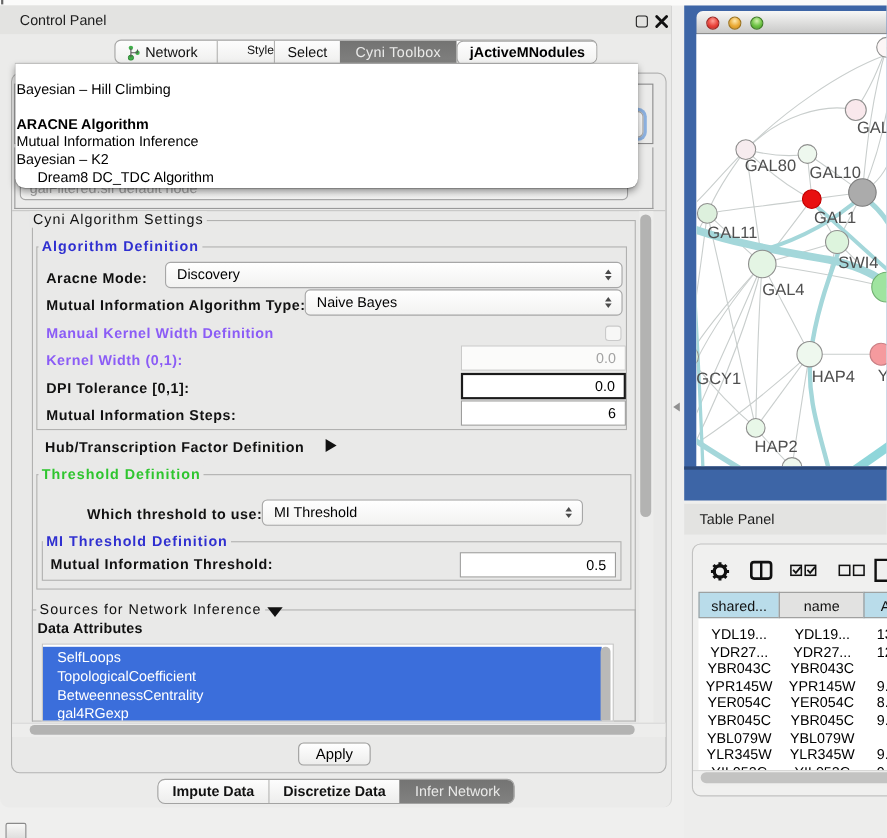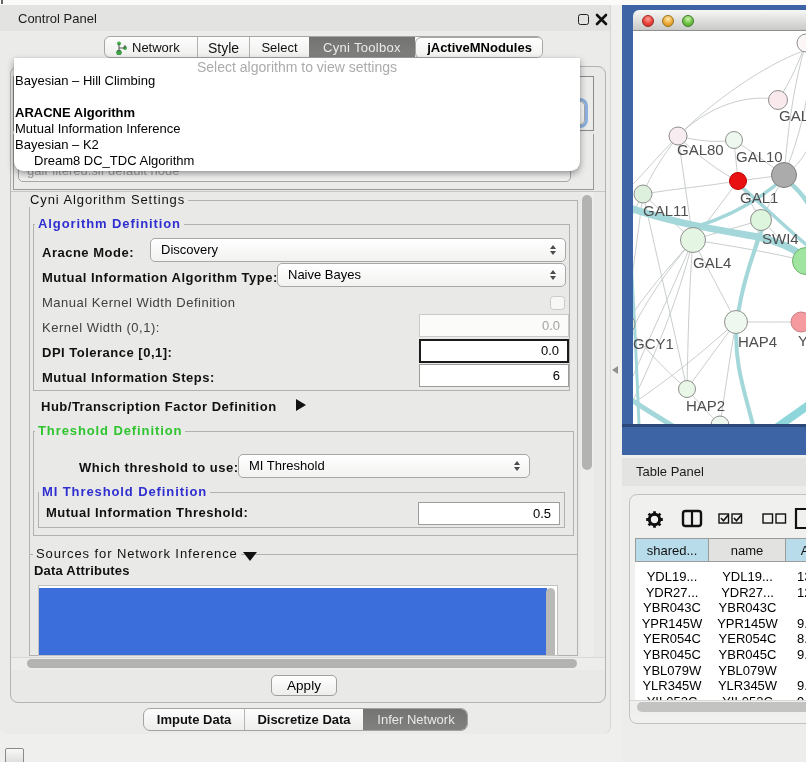--- a/index.html
+++ b/index.html
@@ -1,18 +1,18 @@
 <!DOCTYPE html>
 <html><head>
 <meta charset="utf-8">
 <style>
 html,body{margin:0;padding:0;width:806px;height:762px;overflow:hidden;background:#efefee;font-family:"Liberation Sans",sans-serif;}
 .abs{position:absolute;}
 .blab{font-weight:bold;font-size:13px;color:#111;letter-spacing:.5px;white-space:nowrap;}
-.glab{font-weight:normal;font-size:13px;color:#404040;letter-spacing:.5px;white-space:nowrap;}
+.glab{font-weight:bold;font-size:13px;color:#8b5cf6;letter-spacing:.5px;white-space:nowrap;}
 .gtitle{font-size:13px;color:#111;letter-spacing:.9px;background:#e9e9e8;padding:0 3px;white-space:nowrap;text-align:right;}
 .combo{background:linear-gradient(#ffffff,#f2f2f1);border:1px solid #a7a7a7;border-radius:5px;box-sizing:border-box;}
 .combo .ct{position:absolute;left:10px;top:3px;font-size:13px;color:#000;white-space:nowrap;}
 .field{background:#fff;box-sizing:border-box;font-size:13px;text-align:right;padding-right:8px;}
 .arr{position:absolute;right:8px;top:50%;margin-top:-5px;width:7px;height:10px;}
 .arr:before{content:"";position:absolute;left:0;top:0;border-left:3.5px solid transparent;border-right:3.5px solid transparent;border-bottom:4px solid #4a4a4a;}
 .arr:after{content:"";position:absolute;left:0;bottom:0;border-left:3.5px solid transparent;border-right:3.5px solid transparent;border-top:4px solid #4a4a4a;}
 .ditem{font-size:13px;color:#000;height:16px;line-height:16px;padding-left:1px;white-space:nowrap;}
 </style>
 </head>
@@ -85,20 +85,21 @@
 <div class="abs blab" style="left:46px;top:505px;">Mutual Information Threshold:</div>
 <div class="abs field" style="left:418px;top:502px;width:142px;height:23px;border:1px solid #9d9d9c;line-height:21px;color:#000;">0.5</div>
 
 <div class="abs" style="left:29px;top:554px;width:549px;height:102px;border:1px solid #b1b1b0;border-bottom:none;box-sizing:border-box;"></div>
 <div class="abs gtitle" style="left:33px;top:546px;">Sources for Network Inference</div>
 <div class="abs" style="left:243px;top:552px;width:0;height:0;border-left:7px solid transparent;border-right:7px solid transparent;border-top:9px solid #111;"></div>
 <div class="abs blab" style="left:34px;top:563px;letter-spacing:.2px;">Data Attributes</div>
 
 <div class="abs" style="left:38px;top:585px;width:520px;height:71px;background:#fff;border:1px solid #c2c2c1;box-sizing:border-box;overflow:hidden;">
  <div style="position:absolute;left:0;top:2px;width:508px;height:80px;background:#3b6edb;"></div>
+ <div style="position:absolute;left:13px;top:3px;color:#fff;font-size:13px;line-height:17px;white-space:nowrap;">SelfLoops<br>TopologicalCoefficient<br>BetweennessCentrality<br>gal4RGexp</div>
  <div style="position:absolute;right:2px;top:2px;width:9px;height:120px;background:#b9b9b8;border-radius:5px;"></div>
 </div>
 
 <div class="abs" style="left:581px;top:192px;width:13px;height:465px;background:#ededec;"></div>
 <div class="abs" style="left:582px;top:195px;width:10px;height:275px;background:#b3b3b2;border-radius:5px;"></div>
 <div class="abs" style="left:11px;top:657px;width:594px;height:13px;background:#ededec;border-top:1px solid #d8d8d7;box-sizing:border-box;"></div>
 <div class="abs" style="left:27px;top:659px;width:550px;height:9px;background:#b3b3b2;border-radius:5px;"></div>
 
 <div class="abs" style="left:271px;top:675px;width:66px;height:21px;background:linear-gradient(#ffffff,#ededec);border:1px solid #9f9f9e;border-radius:5px;box-sizing:border-box;text-align:center;font-size:13.5px;line-height:19px;color:#000;">Apply</div>
 
@@ -114,29 +115,28 @@
  <div style="position:absolute;left:92px;top:0;width:1px;height:22px;background:#b2b2b1;"></div>
  <div style="position:absolute;left:144px;top:0;width:1px;height:22px;background:#b2b2b1;"></div>
  <div style="position:absolute;left:204px;top:0;width:106px;height:22px;background:linear-gradient(#737372,#818180);"></div>
  <svg style="position:absolute;left:11px;top:4px;" width="12" height="14" viewBox="0 0 12 14">
       <circle cx="3" cy="2.5" r="2" fill="#3fae49"></circle>
       <circle cx="3" cy="11.5" r="2.4" fill="#3fae49" stroke="#2c7c33" stroke-width=".8"></circle>
       <circle cx="9" cy="7" r="2" fill="#3fae49"></circle>
       <path d="M3 3 L3 11 M3 7 L9 7 M9 4 L9 7" stroke="#555" stroke-width="1"></path>
     </svg>
  <div style="position:absolute;left:27px;top:3px;font-size:13px;color:#111;">Network</div>
- <div style="position:absolute;left:93px;top:3px;width:51px;text-align:center;font-size:14px;color:#111;">Style</div>
+ <div style="position:absolute;left:93px;top:3px;width:51px;text-align:right;font-size:11px;color:#111;">Style</div>
  <div style="position:absolute;left:145px;top:3px;width:59px;text-align:center;font-size:13px;color:#111;">Select</div>
  <div style="position:absolute;left:204px;top:3px;width:106px;text-align:center;font-size:13px;color:#ebebea;letter-spacing:.3px;">Cyni Toolbox</div>
  <div style="position:absolute;left:310px;top:0;width:129px;height:22px;border:1px solid #a6a6a5;border-radius:6px;background:linear-gradient(#fefefe,#f1f1f0);box-sizing:border-box;"></div>
     <div style="position:absolute;left:310px;top:3px;width:129px;text-align:center;font-size:13px;font-weight:bold;color:#000;">jActiveMNodules</div>
 </div>
 
 <div class="abs" style="left:14px;top:58px;width:566px;height:113px;background:#fff;border-radius:0 0 9px 9px;box-shadow:0 3px 7px rgba(0,0,0,.38),0 0 1px rgba(0,0,0,.25);">
- <div style="position:absolute;left:0;top:1px;width:100%;text-align:center;font-size:14px;color:#ababab;white-space:nowrap;">Select algorithm to view settings</div>
  <div class="ditem" style="position:absolute;left:0;top:15px;">Bayesian – Hill Climbing</div>
  <div class="ditem" style="position:absolute;left:0;top:47px;font-weight:bold;">ARACNE Algorithm</div>
  <div class="ditem" style="position:absolute;left:0;top:63px;">Mutual Information Inference</div>
  <div class="ditem" style="position:absolute;left:0;top:79px;">Bayesian – K2</div>
  <div class="ditem" style="position:absolute;left:0;top:95px;padding-left:20px;">Dream8 DC_TDC Algorithm</div>
 </div>
 
 <div class="abs" style="left:612px;top:366px;width:0;height:0;border-top:4px solid transparent;border-bottom:4px solid transparent;border-right:6px solid #909090;"></div>
 
 <div class="abs" style="left:5px;top:748px;width:19px;height:16px;border:1.5px solid #8a8a8a;background:linear-gradient(#f8f8f7,#dddddc);border-radius:2px;box-sizing:border-box;"></div>

